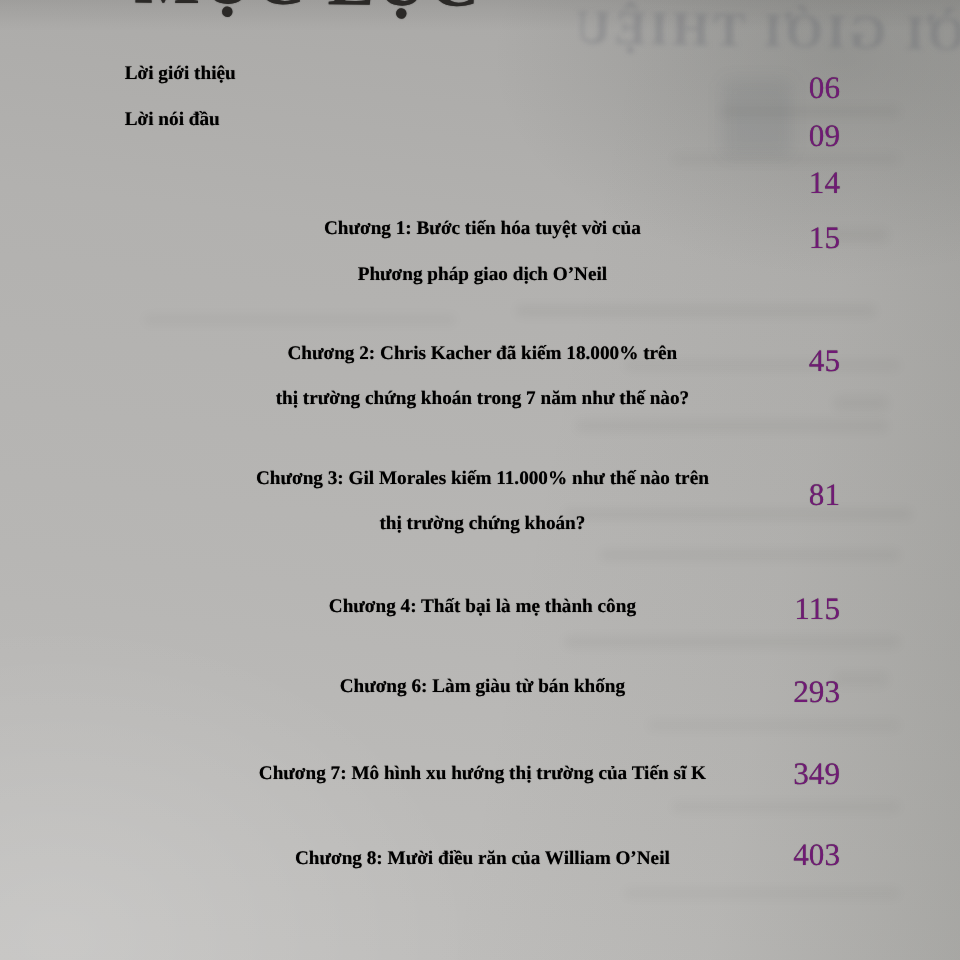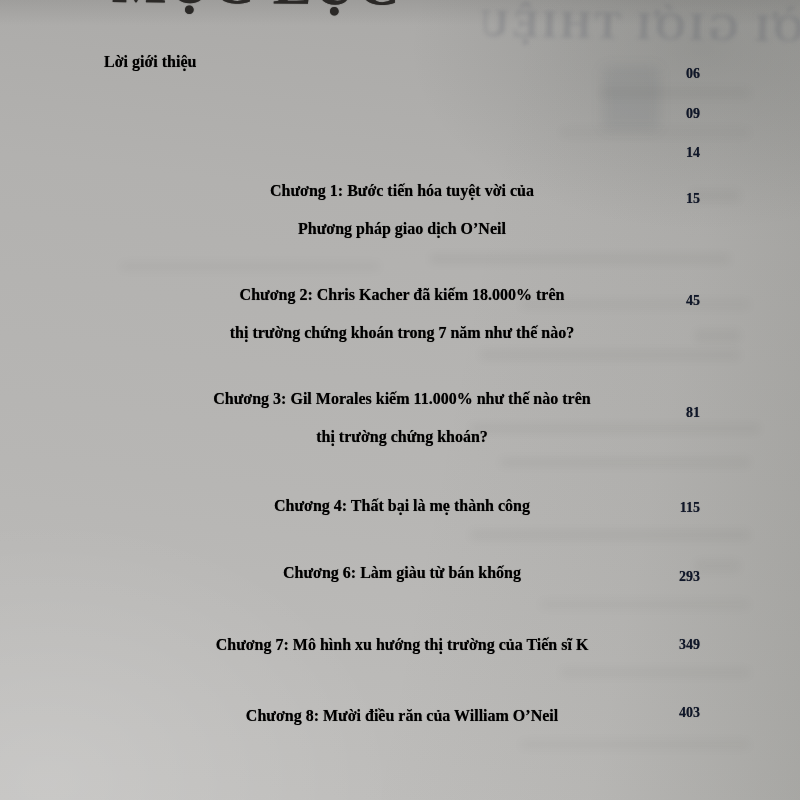--- a/index.html
+++ b/index.html
@@ -70,23 +70,23 @@
   
   .row-label, .ch-line {
     font-size: 16px;
     font-weight: 700;
     color: #000000;
     text-shadow: 0 0 0.7px rgba(34,31,28,0.75);
     text-align: center;
   }
   .row-page {
     position: absolute; right: 0; top: 0;
-    font-size: 14px;
-    font-weight: 700;
-    color: #0f172a;
+    font-size: 26px;
+    font-weight: 400;
+    color: #701a75;
     text-shadow: 0 0 0.7px rgba(40,37,34,0.7);
   }
 
   #front-list {
     position: absolute; left: 104px; right: 100px; top: 44px;
   }
   .front-row { position: relative; height: 38px; line-height: 36px; }
   .front-row .row-page { line-height: 36px; }
   .front-row:nth-child(1) .row-page { transform: translateY(12px); }
   .front-row:nth-child(2) .row-page { transform: translateY(14px); }
@@ -142,20 +142,21 @@
 
 <div class="clipped-title">MỤC LỤC</div>
 
 <div id="front-list">
   <div class="front-row">
     <span class="row-label">Lời giới thiệu</span>
     <span class="row-page">06</span>
   </div>
 
   <div class="front-row">
+    <span class="row-label">Lời nói đầu</span>
     <span class="row-page">09</span>
   </div>
 
   <div class="front-row">
     <span class="row-page">14</span>
   </div>
 </div>
 <div id="chapter-list">
   <div class="ch-row">
     <div class="ch-title">

